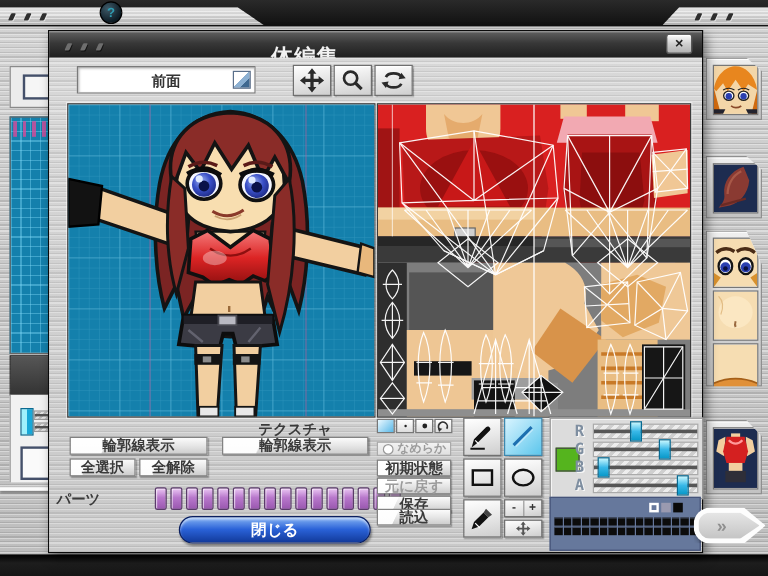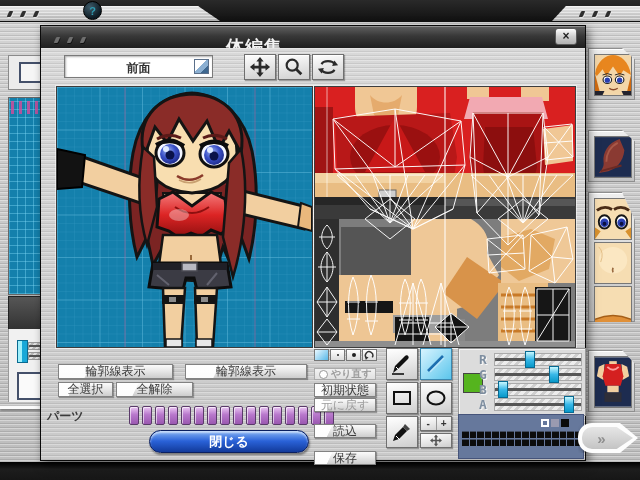--- a/index.html
+++ b/index.html
@@ -73,21 +73,21 @@
     box-shadow:inset 1px 1px 2px rgba(0,0,0,.3);display:flex;align-items:flex-end;justify-content:center;
     font-size:12px;font-weight:bold;color:#333;}
   .dd-icon{position:absolute;right:3px;top:3px;width:13px;height:13px;border:1px solid #5a6f8a;
     background:linear-gradient(135deg,#ffffff 0 45%,#8cb0d2 45% 70%,#3f6890 70%);}
   .tbtn{width:32px;height:26px;border:1px solid #6f6f6f;background:linear-gradient(170deg,#ffffff,#e9e9e9 45%,#cfcfcf);
     box-shadow:inset 0 1px 0 #fff,1px 1px 1px rgba(0,0,0,.3);display:flex;align-items:center;justify-content:center;padding:0;}
   .viewport{border:1px solid #3c3c3c;box-shadow:0 0 0 1px rgba(255,255,255,.5);}
   .btn3d{border:1px solid #828282;background:
       linear-gradient(115deg,rgba(255,255,255,.95) 0 26%,rgba(255,255,255,0) 27%),
       linear-gradient(180deg,#fbfbfb,#e6e6e6 50%,#cdcdcd);
-    box-shadow:1px 1px 1px rgba(0,0,0,.3);color:#3a3a3a;font-size:12px;font-weight:normal;
+    box-shadow:1px 1px 1px rgba(0,0,0,.3);color:#3a3a3a;font-size:12px;font-weight:bold;
     display:flex;align-items:center;justify-content:center;padding:5px;}
   .btn3d.dis{color:#9c9c9c;}
   .sec-label{font-size:12px;font-weight:bold;color:#3a3a3a;text-align:center;}
   .parts-row{display:flex;gap:3px;}
   .seg{width:8px;height:17px;border:1px solid #5a3a6a;border-radius:2px;
     background:linear-gradient(180deg,#ecc8f4,#b878cc 45%,#9a58b0);box-shadow:inset 1px 1px 0 rgba(255,255,255,.6);}
   .close-pill{left:108px;top:382px;width:160px;height:23px;border-radius:12px;border:1px solid #0a1f60;
     background:linear-gradient(180deg,#86b4f4 0%,#2a62d8 48%,#123a9a 100%);
     box-shadow:inset 0 2px 2px rgba(255,255,255,.55),1px 2px 2px rgba(0,0,0,.4);
     color:#fff;font-size:13px;font-weight:bold;display:flex;align-items:center;justify-content:center;}
@@ -418,24 +418,25 @@
             <polygon points="216,148 252,140 258,172 240,196 214,184"></polygon>
             <path d="M216,148 L237,170 L252,140 M214,184 L237,170 L258,172 M240,196 L237,170"></path>
             <path d="M194,200 c-6,13 -6,40 0,58 c7,-18 7,-45 0,-58 z M188,224 h13 M188,242 h13"></path>
             <path d="M210,200 c-6,13 -6,40 0,58 c7,-18 7,-45 0,-58 z M204,224 h13 M204,242 h13"></path>
             <polygon points="222,202 254,202 254,254 222,254"></polygon>
             <path d="M222,254 L254,202 M238,202 V254 M222,228 H254"></path>
           </g>
         </svg>
       </div>
 
+      <div class="abs sec-label" style="left:144px;top:302px;width:122px;">テクスチャ</div>
       <button class="abs btn3d" style="left:17px;top:316px;width:115px;height:15px;">輪郭線表示</button>
       <button class="abs btn3d" style="left:144px;top:316px;width:122px;height:15px;">輪郭線表示</button>
       <button class="abs btn3d" style="left:17px;top: 334px;width:55px;height:15px;">全選択</button>
-      <button class="abs btn3d" style="left:75px;top:334px;width:77px;height:15px;text-align:right;">全解除</button>
+      <button class="abs btn3d" style="left:75px;top:334px;width:57px;height:15px;text-align:right;">全解除</button>
 
       <div class="abs sec-label" style="left:6px;top:360px;width:44px;text-align:left;">パーツ</div>
       <div class="abs parts-row" style="left:88px;top:358px;">
           <div class="seg"></div>
           <div class="seg"></div>
           <div class="seg"></div>
           <div class="seg"></div>
           <div class="seg"></div>
           <div class="seg"></div>
           <div class="seg"></div>
@@ -460,25 +461,25 @@
           <span class="dot4"></span>
         </button>
       <button class="abs mini-btn" style="left:321px;top:301px;">
         <svg width="11" height="11" viewBox="0 0 12 12">
           <path d="M3,9 A4,4 0 1 1 9,8" fill="none" stroke="#333" stroke-width="1.6"></path>
           <polygon points="1,7 5,8 2,11" fill="#333"></polygon>
         </svg>
       </button>
       <div class="abs radio-row">
         <span class="radio-circ"></span>
-        <span>やり直す</span>
+        <span>なめらか</span>
       </div>
       <button class="abs btn3d mid-btn" style="top:335px;">初期状態</button>
       <button class="abs btn3d mid-btn dis" style="top:350px;">元に戻す</button>
-      <button class="abs btn3d mid-btn" style="top:365px;margin-top:38px;">保存</button>
+      <button class="abs btn3d mid-btn" style="top:365px;">保存</button>
       <button class="abs btn3d mid-btn" style="top:376px;">読込</button>
 
       <button class="abs tool-cell" style="left:345px;top:300px;">
         <svg width="24" height="24" viewBox="0 0 24 24">
           <path d="M3,21 L5,14 L15,4 C17,2 20,5 18,7 L8,17 Z" fill="#111"></path>
           <path d="M2,22 H14" stroke="#111" stroke-width="1.6"></path>
           <path d="M6,15 L9,18" stroke="#fff" stroke-width="1"></path>
         </svg>
       </button>
       <button class="abs tool-cell sel" style="left:379px;top:300px;">

